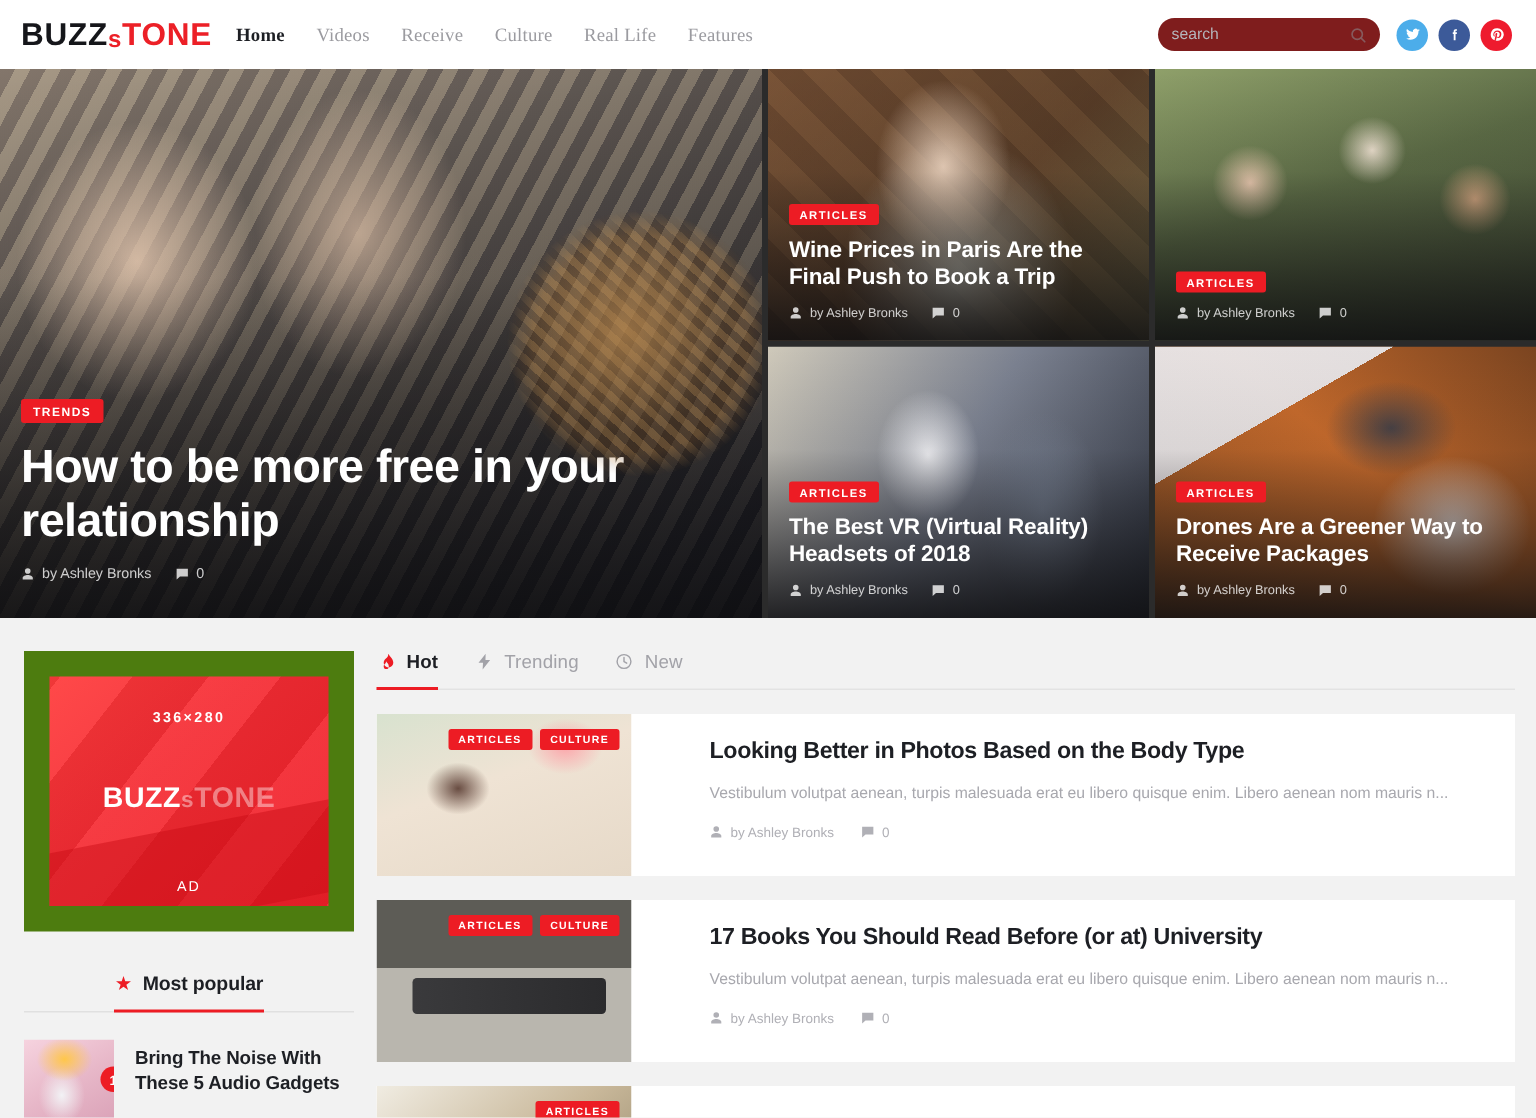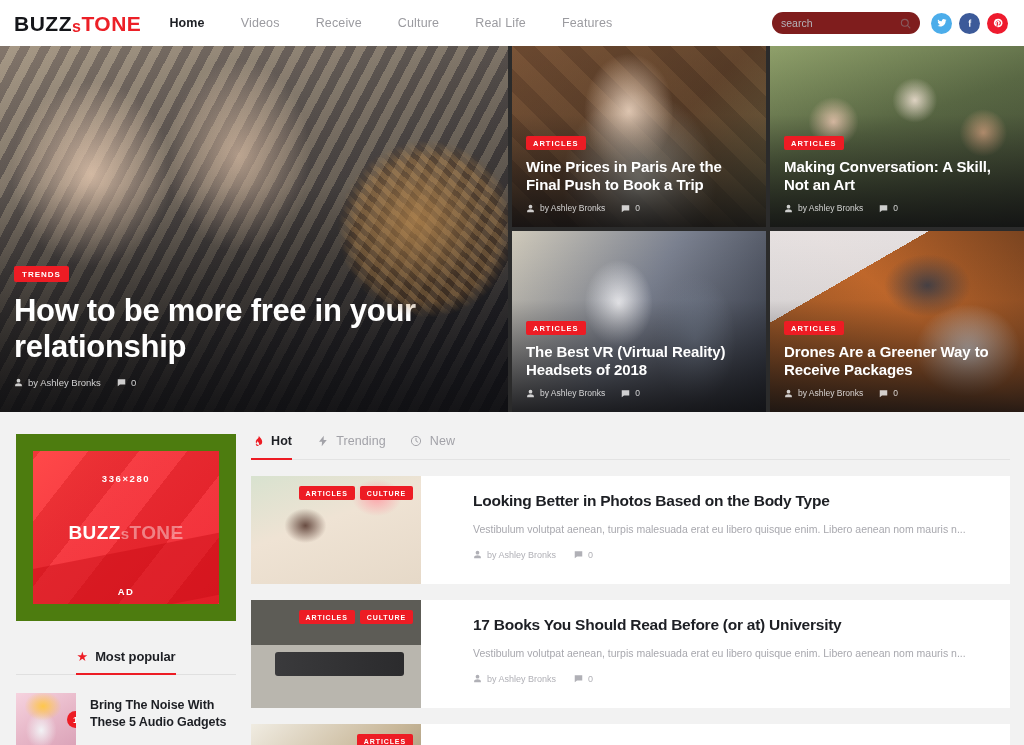--- a/index.html
+++ b/index.html
@@ -17,21 +17,21 @@
     height: 46px; background: #ffffff;
     display: flex; align-items: center;
     padding: 0 16px 0 14px;
     position: relative; z-index: 30;
   }
   .logo { font-size: 21px; font-weight: 800; letter-spacing: .5px; line-height: 1; white-space: nowrap; }
   .logo .b { color: #15161a; }
   .logo .s { color: #ec2027; font-size: 16px; position: relative; top: 1px; }
   .logo .t { color: #ec2027; }
 
-  .nav { display: flex; align-items: center; margin-left: 28px; gap: 36px; }
+  .nav { display: flex; align-items: center; margin-left: 16px; gap: 21px; font-family: Liberation Serif, serif; }
   .nav a {
     font-size: 12.5px; color: #9b9ba0; text-decoration: none;
     letter-spacing: .15px; white-space: nowrap;
   }
   .nav a.active { color: #1d1f24; font-weight: 700; }
 
   .header-right { margin-left: auto; display: flex; align-items: center; gap: 11px; }
   .searchbox {
     width: 148px; height: 22px; background: #7f1d1d; border-radius: 11px;
     display: flex; align-items: center; padding: 0 9px;
@@ -151,21 +151,21 @@
   }
   .ad-inner::after {
     content:""; position:absolute; left:-10%; right:-10%; bottom:-6%; height: 62px;
     background: rgba(200,10,20,.45); transform: skewY(-11deg);
   }
   .ad-size { position:relative; z-index:2; color:#fff; font-size: 9.5px; font-weight:700; letter-spacing:1.6px; }
   .ad-logo { position:relative; z-index:2; margin-top: 38px; font-size: 19px; font-weight: 800; letter-spacing:.4px; }
   .ad-logo .w { color:#fff; }
   .ad-logo .d { color: rgba(255,255,255,.42); }
   .ad-logo .d .sm { font-size: 15px; }
-  .ad-tag { position:relative; z-index:3; margin-top: 42px; color:#fff; font-size:9.5px; font-weight:700; letter-spacing:1.4px; }
+  .ad-tag { position:relative; z-index:3; margin-top: 42px; color:#fff; font-size:9.5px; font-weight:400; letter-spacing:1.4px; }
 
   .pop-head {
     margin-top: 26px; text-align: center;
     border-bottom: 1px solid #e0e0e0; position: relative;
     padding-bottom: 9px;
   }
   .pop-head .inner { display:inline-flex; align-items:center; gap:7px; }
   .pop-head .star { color:#ed1c24; font-size: 13px; line-height:1; }
   .pop-head .lbl { font-size: 13px; font-weight: 700; color:#1d1f24; letter-spacing:-.1px;text-align:center; }
   .pop-head::after {
@@ -327,21 +327,20 @@
             <em style="font-style:normal">0</em>
           </span>
         </div>
       </div>
     </div>
 
     <div class="tile ph-talk">
       <div class="shade"></div>
       <div class="hero-txt">
         <span class="badge">ARTICLES</span>
-        <div class="tile-title">Making Conversation: A Skill, Not an Art</div>
         <div class="meta">
           <span>
             <svg viewBox="0 0 24 24">
                 <path d="M12 12a5 5 0 1 0 0-10 5 5 0 0 0 0 10zm0 2c-4 0-9 2-9 5v3h18v-3c0-3-5-5-9-5z"></path>
               </svg>
             <em style="font-style:normal">by Ashley Bronks</em>
           </span>
           <span>
             <svg viewBox="0 0 24 24">
                 <path d="M2 3h20v14H8l-6 5z"></path>

